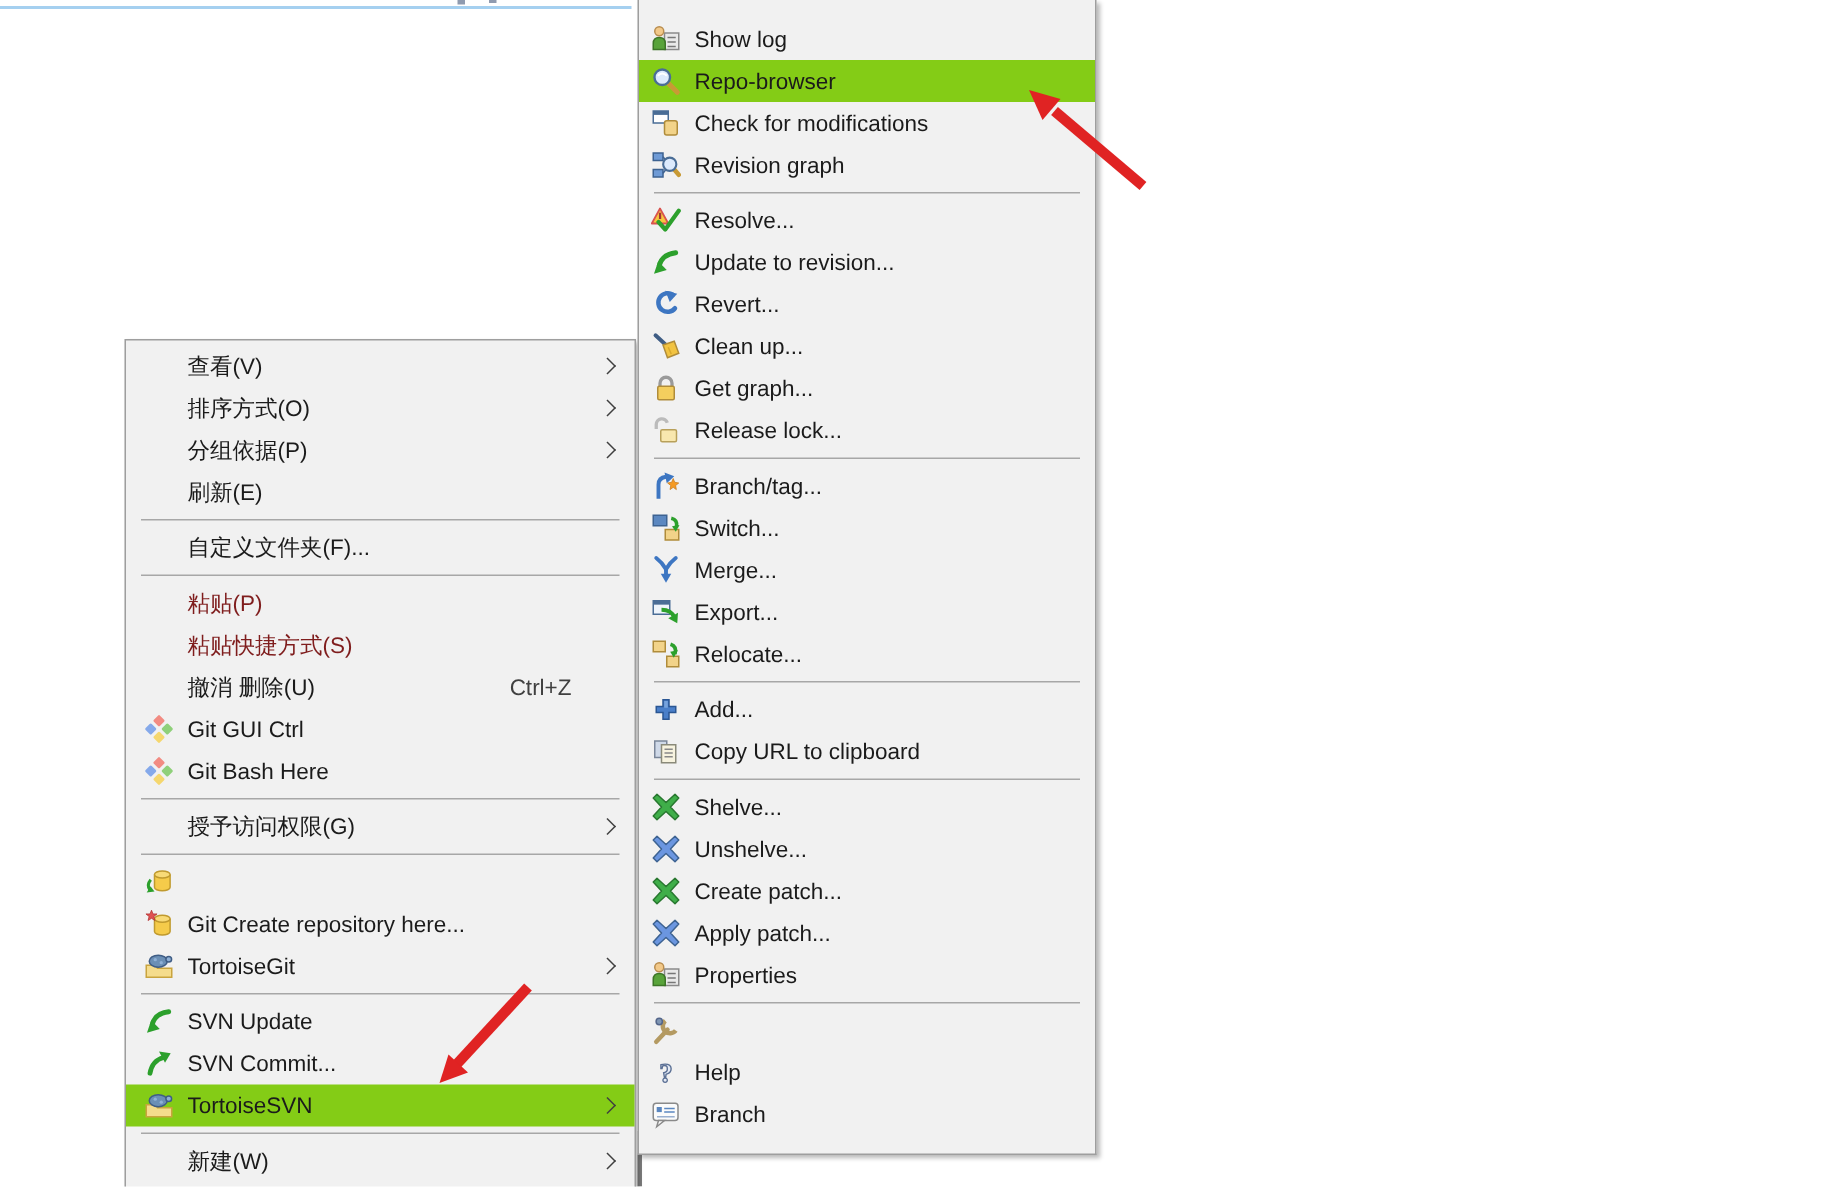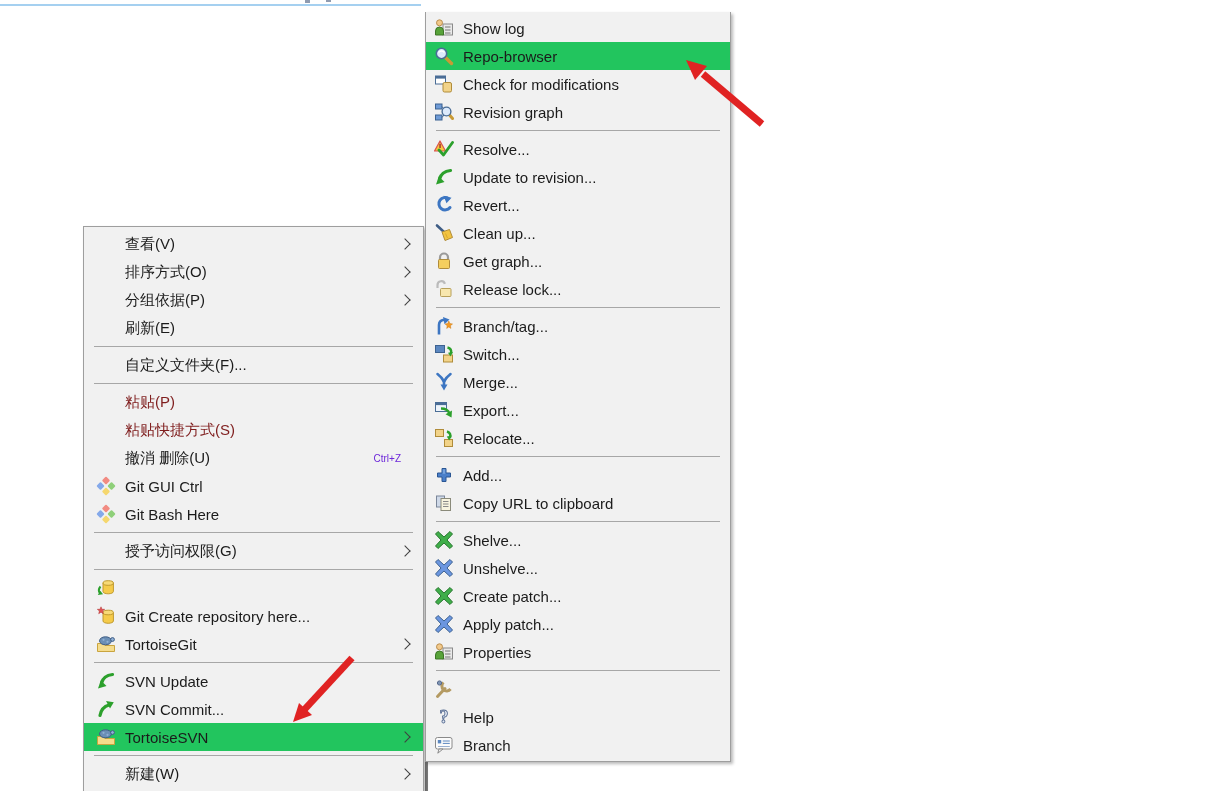--- a/index.html
+++ b/index.html
@@ -6,30 +6,30 @@
   body{
     width:1215px;height:791px;overflow:hidden;position:relative;
     background:#ffffff;font-family:"Liberation Sans", sans-serif;
     -webkit-font-smoothing:antialiased;
   }
   .menu{
     position:absolute;background:#f1f1f1;border:1px solid #9e9e9e;
     box-shadow:2px 2px 3px rgba(0,0,0,0.28);box-sizing:border-box;
   }
   #left-menu{left:83px;top:226px;width:341px;height:640px;padding-top:3px;}
-  #right-menu{left:425px;top:12px;width:306px;border-top:none;padding:2px 0;}
+  #right-menu{left:425px;top:0;width:306px;border-top:none;padding:12px 0;}
   .row{height:28px;display:flex;align-items:center;cursor:default;}
-  .row.hl{background:#22c55e;}
+  .row.hl{background:#84cc16;}
   .sep{height:9px;display:flex;align-items:center;}
   .sep::after{content:"";flex:1;height:1px;background:#a7a7a7;margin:0 10px;}
   .ic{width:22px;height:20px;margin-left:7px;display:flex;align-items:center;justify-content:center;flex:none;}
   #left-menu .ic{margin-left:11px;}
   .lbl{margin-left:8px;font-size:15px;color:#1b1b1b;white-space:nowrap;flex:1;}
   .row.dis .lbl{color:#7f1d1d;}
-  .sc{font-size:10px;color:#6d28d9;margin-right:22px;flex:none;}
+  .sc{font-size:15px;color:#404040;margin-right:42px;flex:none;}
   .chev{width:7px;height:7px;border-top:1.5px solid #3f3f3f;border-right:1.5px solid #3f3f3f;
         transform:rotate(45deg);margin-right:14px;flex:none;}
   svg.mi{width:20px;height:20px;flex:none;}
   #top-line{position:absolute;left:0;top:4px;width:421px;height:2px;background:#a5d0f0;}
   .frag{position:absolute;background:#8f9bb0;}
   #frag1{left:305px;top:0;width:5px;height:3px;}
   #frag2{left:326px;top:0;width:5px;height:2px;}
   #window-edge{position:absolute;left:425px;top:754px;width:3px;height:37px;background:#7d7d7d;}
   #arrow-overlay{position:absolute;left:0;top:0;width:1215px;height:791px;pointer-events:none;z-index:50;}
 </style>

